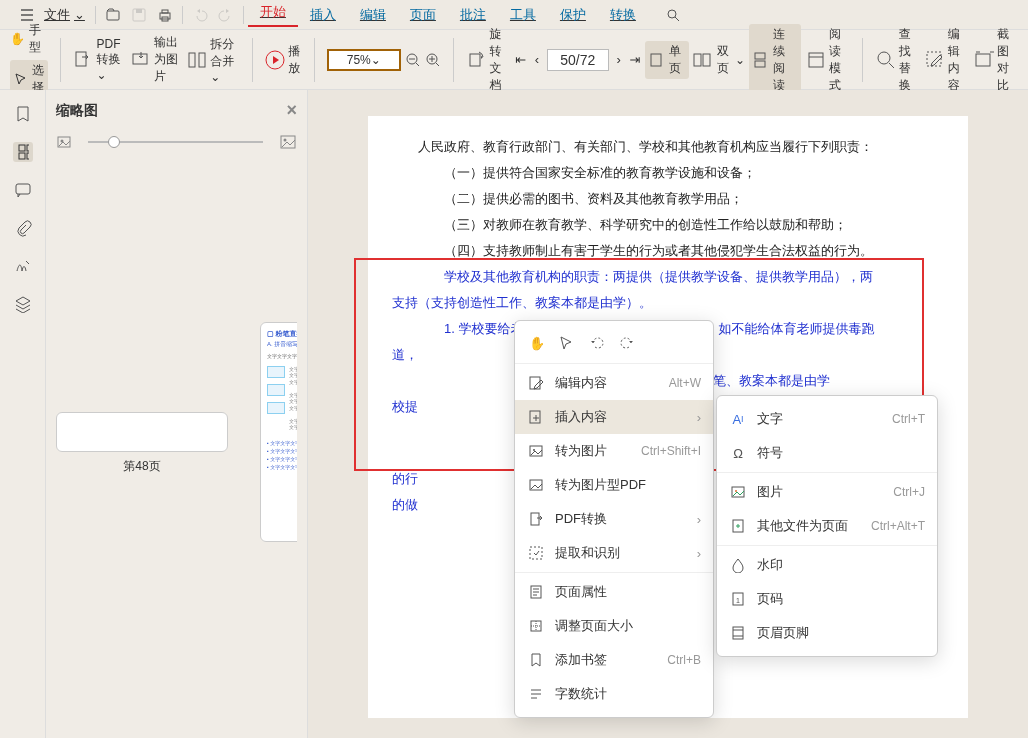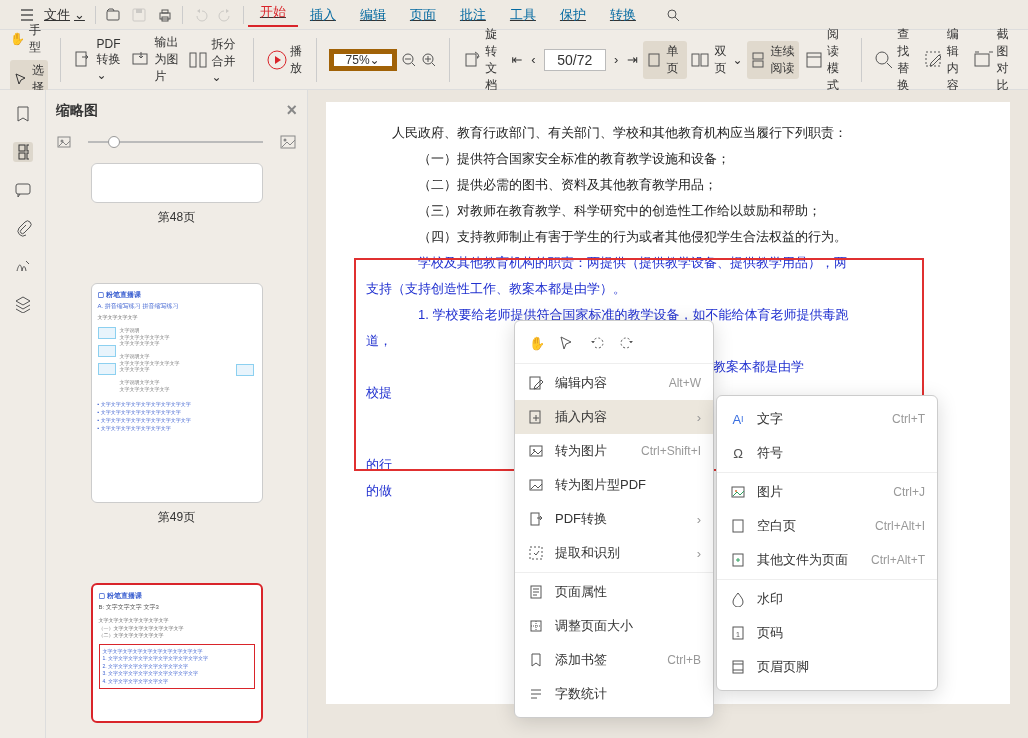--- a/index.html
+++ b/index.html
@@ -13,44 +13,44 @@
 .menubar .tab { padding: 0 12px; color: #0369a1; cursor: pointer; }
 .menubar .tab.active { color: #d9242a; border-bottom: 2px solid #d9242a; padding-bottom: 4px; }
 
 
 .toolbar { height: 60px; background: #f0ece6; display: flex; align-items: center; padding: 0 10px; border-bottom: 1px solid #ddd; gap: 4px; }
 .tool-col { display: flex; flex-direction: row; align-items: center; gap: 2px; font-size: 12px; }
 .tool-row-stack { display: flex; flex-direction: column; gap: 4px; }
 .tool-row-stack .row { display: flex; align-items: center; gap: 4px; font-size: 12px; }
 .tool-col .ico { width: 24px; height: 24px; display: flex; align-items: center; justify-content: center; }
 .vsep { width: 1px; height: 44px; background: #ccc; margin: 0 8px; }
-.zoom-box { width: 80px; height: 22px; border: 5px solid #a16207; background: #fff; display: flex; align-items: center; padding: 0 12px; font-size: 12px; }
+.zoom-box { width: 80px; height: 22px; border: 2px solid #a16207; background: #fff; display: flex; align-items: center; padding: 0 18px; font-size: 12px; }
 .page-box { width: 100px; height: 22px; border: 1px solid #bbb; background: #fff; display: flex; align-items: center; justify-content: center; font-size: 14px; }
 .small-ico { width: 20px; height: 20px; display: flex; align-items: center; justify-content: center; }
 .tool-inline { display: flex; align-items: center; gap: 6px; font-size: 12px; }
 .tool-inline .small-ico { width: 18px; height: 18px; }
 .tool-inline.active { background: #e0d9cd; padding: 2px 4px; border-radius: 3px; }
 
 
 .main { display: flex; height: calc(738px - 90px); }
 .side-icons { width: 46px; background: #f0ece6; border-right: 1px solid #ddd; display: flex; flex-direction: column; align-items: center; gap: 18px; padding-top: 14px; }
 .side-icons .sico { width: 20px; height: 20px; display: flex; align-items: center; justify-content: center; color: #555; }
 .side-icons .sico.active { color: #333; background: #ddd7cc; padding: 4px; border-radius: 3px; }
 
 .thumb-panel { width: 262px; background: #f0ece6; border-right: 1px solid #ddd; padding: 10px; position: relative; }
 .thumb-header { display: flex; align-items: center; justify-content: space-between; font-size: 14px; margin-bottom: 8px; font-weight: bold; }
 .thumb-tools { display: flex; align-items: center; gap: 8px; padding: 4px 0 12px; }
 .slider { flex: 1; height: 2px; background: #bbb; position: relative; margin: 0 8px; }
 .slider .knob { width: 12px; height: 12px; background: #fff; border: 1px solid #999; border-radius: 50%; position: absolute; left: 20px; top: -5px; }
-.thumbs { display: flex; flex-direction: column; gap: 32px; align-items: center; overflow: auto; height: 560px; justify-content: space-between; }
+.thumbs { display: flex; flex-direction: row; gap: 32px; align-items: center; overflow: auto; height: 560px; }
 .thumb { width: 172px; background: #fff; border: 1px solid #ccc; border-radius: 6px; padding: 6px; font-size: 6px; line-height: 1.4; color: #555; }
 .thumb-label { text-align: center; font-size: 12px; margin-top: 6px; }
 
 .page-area { flex: 1; background: #ebe6de; position: relative; padding: 10px 16px; overflow: hidden; }
-.page { width: 684px; background: #fff; margin: 2px auto; padding: 18px 20px 200px 40px; font-size: 13px; line-height: 2; color: #222; }
+.page { width: 600px; background: #fff; margin: 16px auto; padding: 18px 20px 200px 24px; font-size: 13px; line-height: 2; color: #222; }
 .page .blue { color: #2030d0; }
 .page .indent1 { text-indent: 2em; }
 .page .indent2 { text-indent: 4em; }
 
 
 .sel-rect { position: absolute; border: 2px solid #e03030; pointer-events:none; }
 
 
 .menu { position: absolute; background: #fff; border: 1px solid #ccc; border-radius: 6px; box-shadow: 0 4px 20px rgba(0,0,0,0.15); font-size: 13px; min-width: 200px; padding: 6px 0; }
 .menu .toprow { display: flex; gap: 10px; padding: 6px 12px 8px; }
@@ -555,29 +555,20 @@
               <path d="M3 12l4-4 3 3 4-4" stroke="#30a060" fill="none"></path>
             </svg>
           </span>
         <span class="label">图片</span>
         <span class="shortcut">Ctrl+J</span>
       </div>
       <div class="item">
         <span class="mico">
             <svg width="16" height="16">
               <rect x="3" y="2" width="10" height="12" stroke="#555" fill="none"></rect>
-            </svg>
-          </span>
-        <span class="label">空白页</span>
-        <span class="shortcut">Ctrl+Alt+I</span>
-      </div>
-      <div class="item">
-        <span class="mico">
-            <svg width="16" height="16">
-              <rect x="3" y="2" width="10" height="12" stroke="#555" fill="none"></rect>
               <path d="M6 8h4M8 6v4" stroke="#30a060"></path>
             </svg>
           </span>
         <span class="label">其他文件为页面</span>
         <span class="shortcut">Ctrl+Alt+T</span>
       </div>
       <div class="sep"></div>
       <div class="item">
         <span class="mico">
             <svg width="16" height="16">

